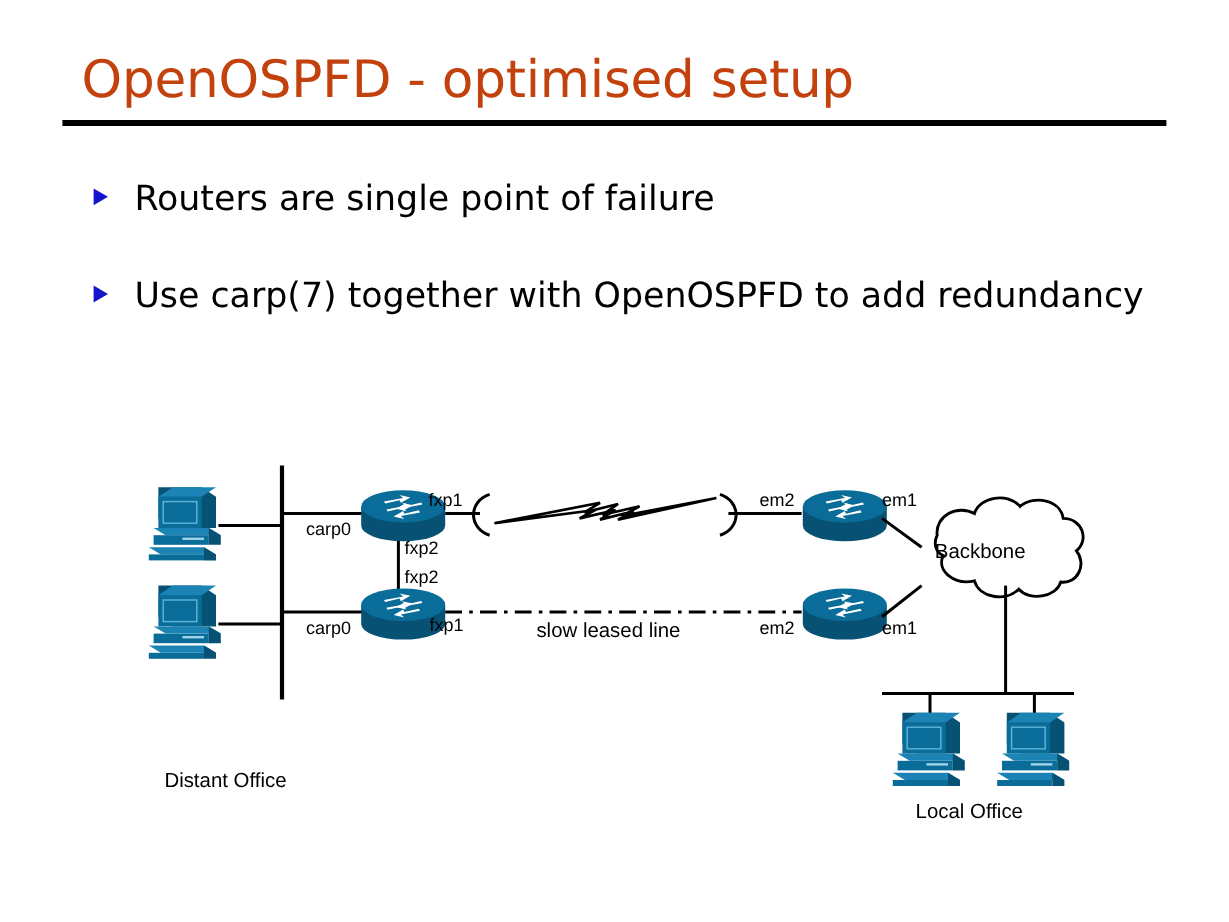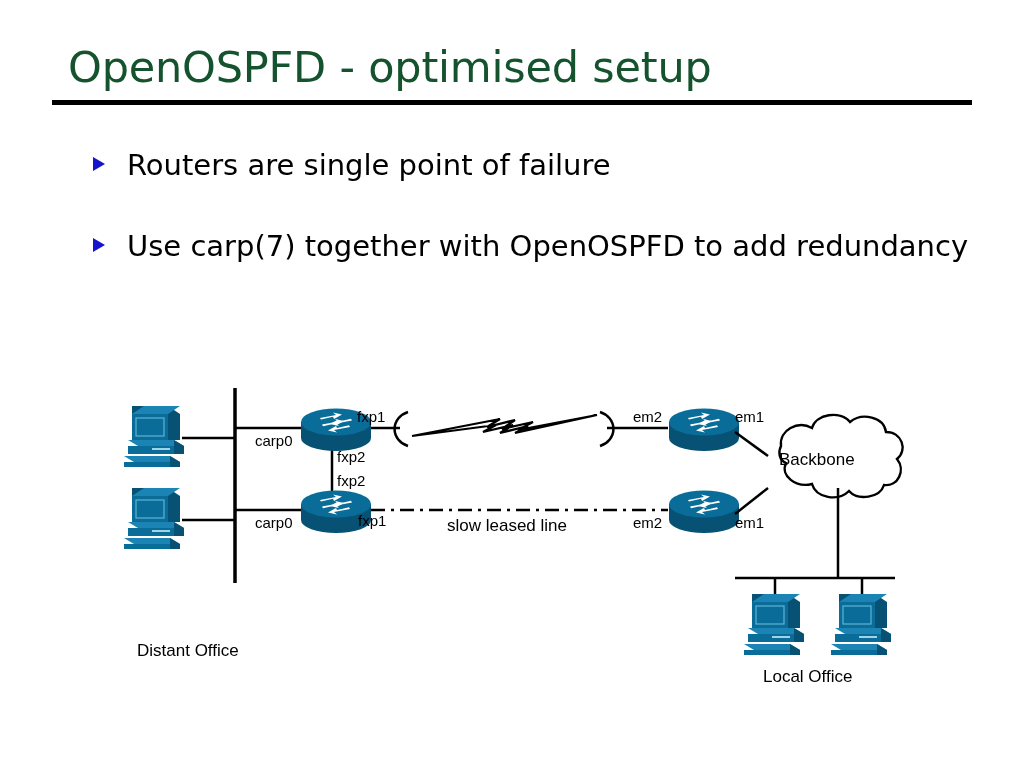--- a/index.html
+++ b/index.html
@@ -24,35 +24,35 @@
   }
   
   .title {
     position: absolute;
     left: 68px;
     top: 44px;
     font-size: 43px;
     line-height: 1.1;
     font-weight: normal;
     letter-spacing: -0.2px;
-    color: #14532d;
+    color: #c2410c;
     white-space: nowrap;
   }
   .title-rule {
     position: absolute;
     left: 52px;
     top: 100px;
     width: 920px;
     height: 5px;
     background: #000;
   }
   
   .bullets {
     position: absolute;
-    left: 91px;
+    left: 76px;
     top: 146px;
     width: 880px;
   }
   .bullet {
     position: relative;
     padding-left: 36px;
     font-size: 29px;
     line-height: 1.33;
     color: #000;
     margin-bottom: 42px;

